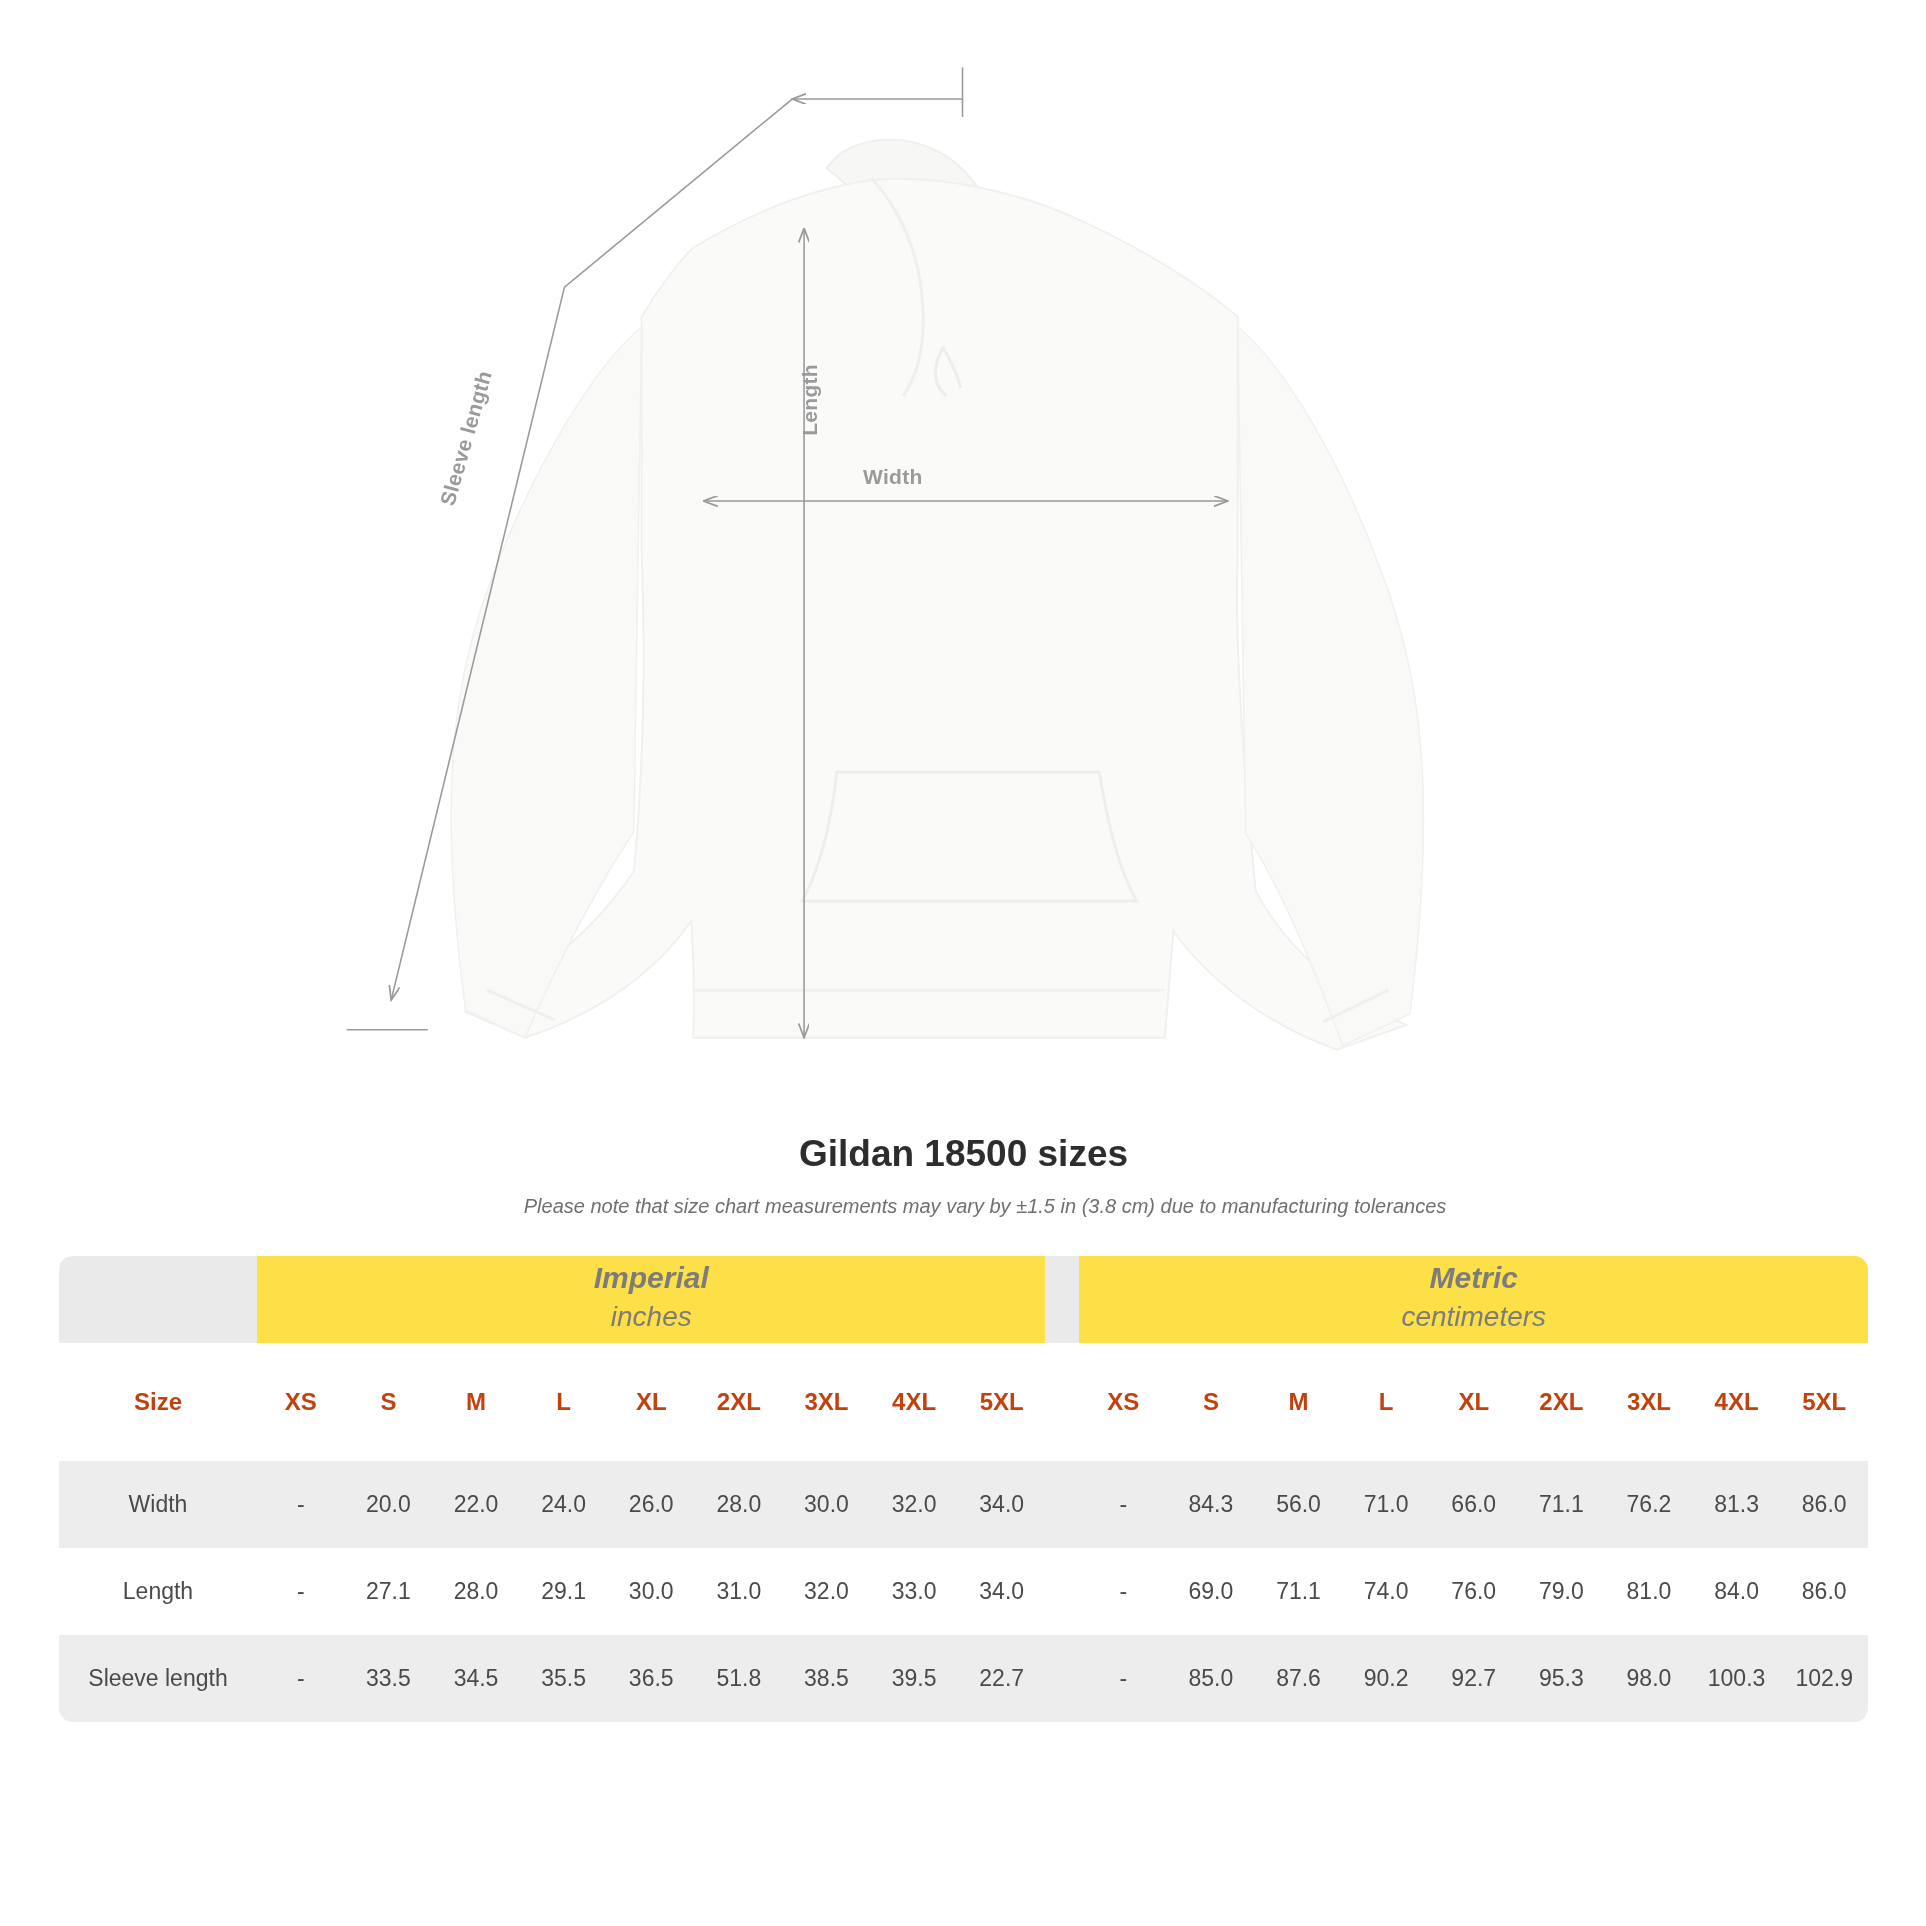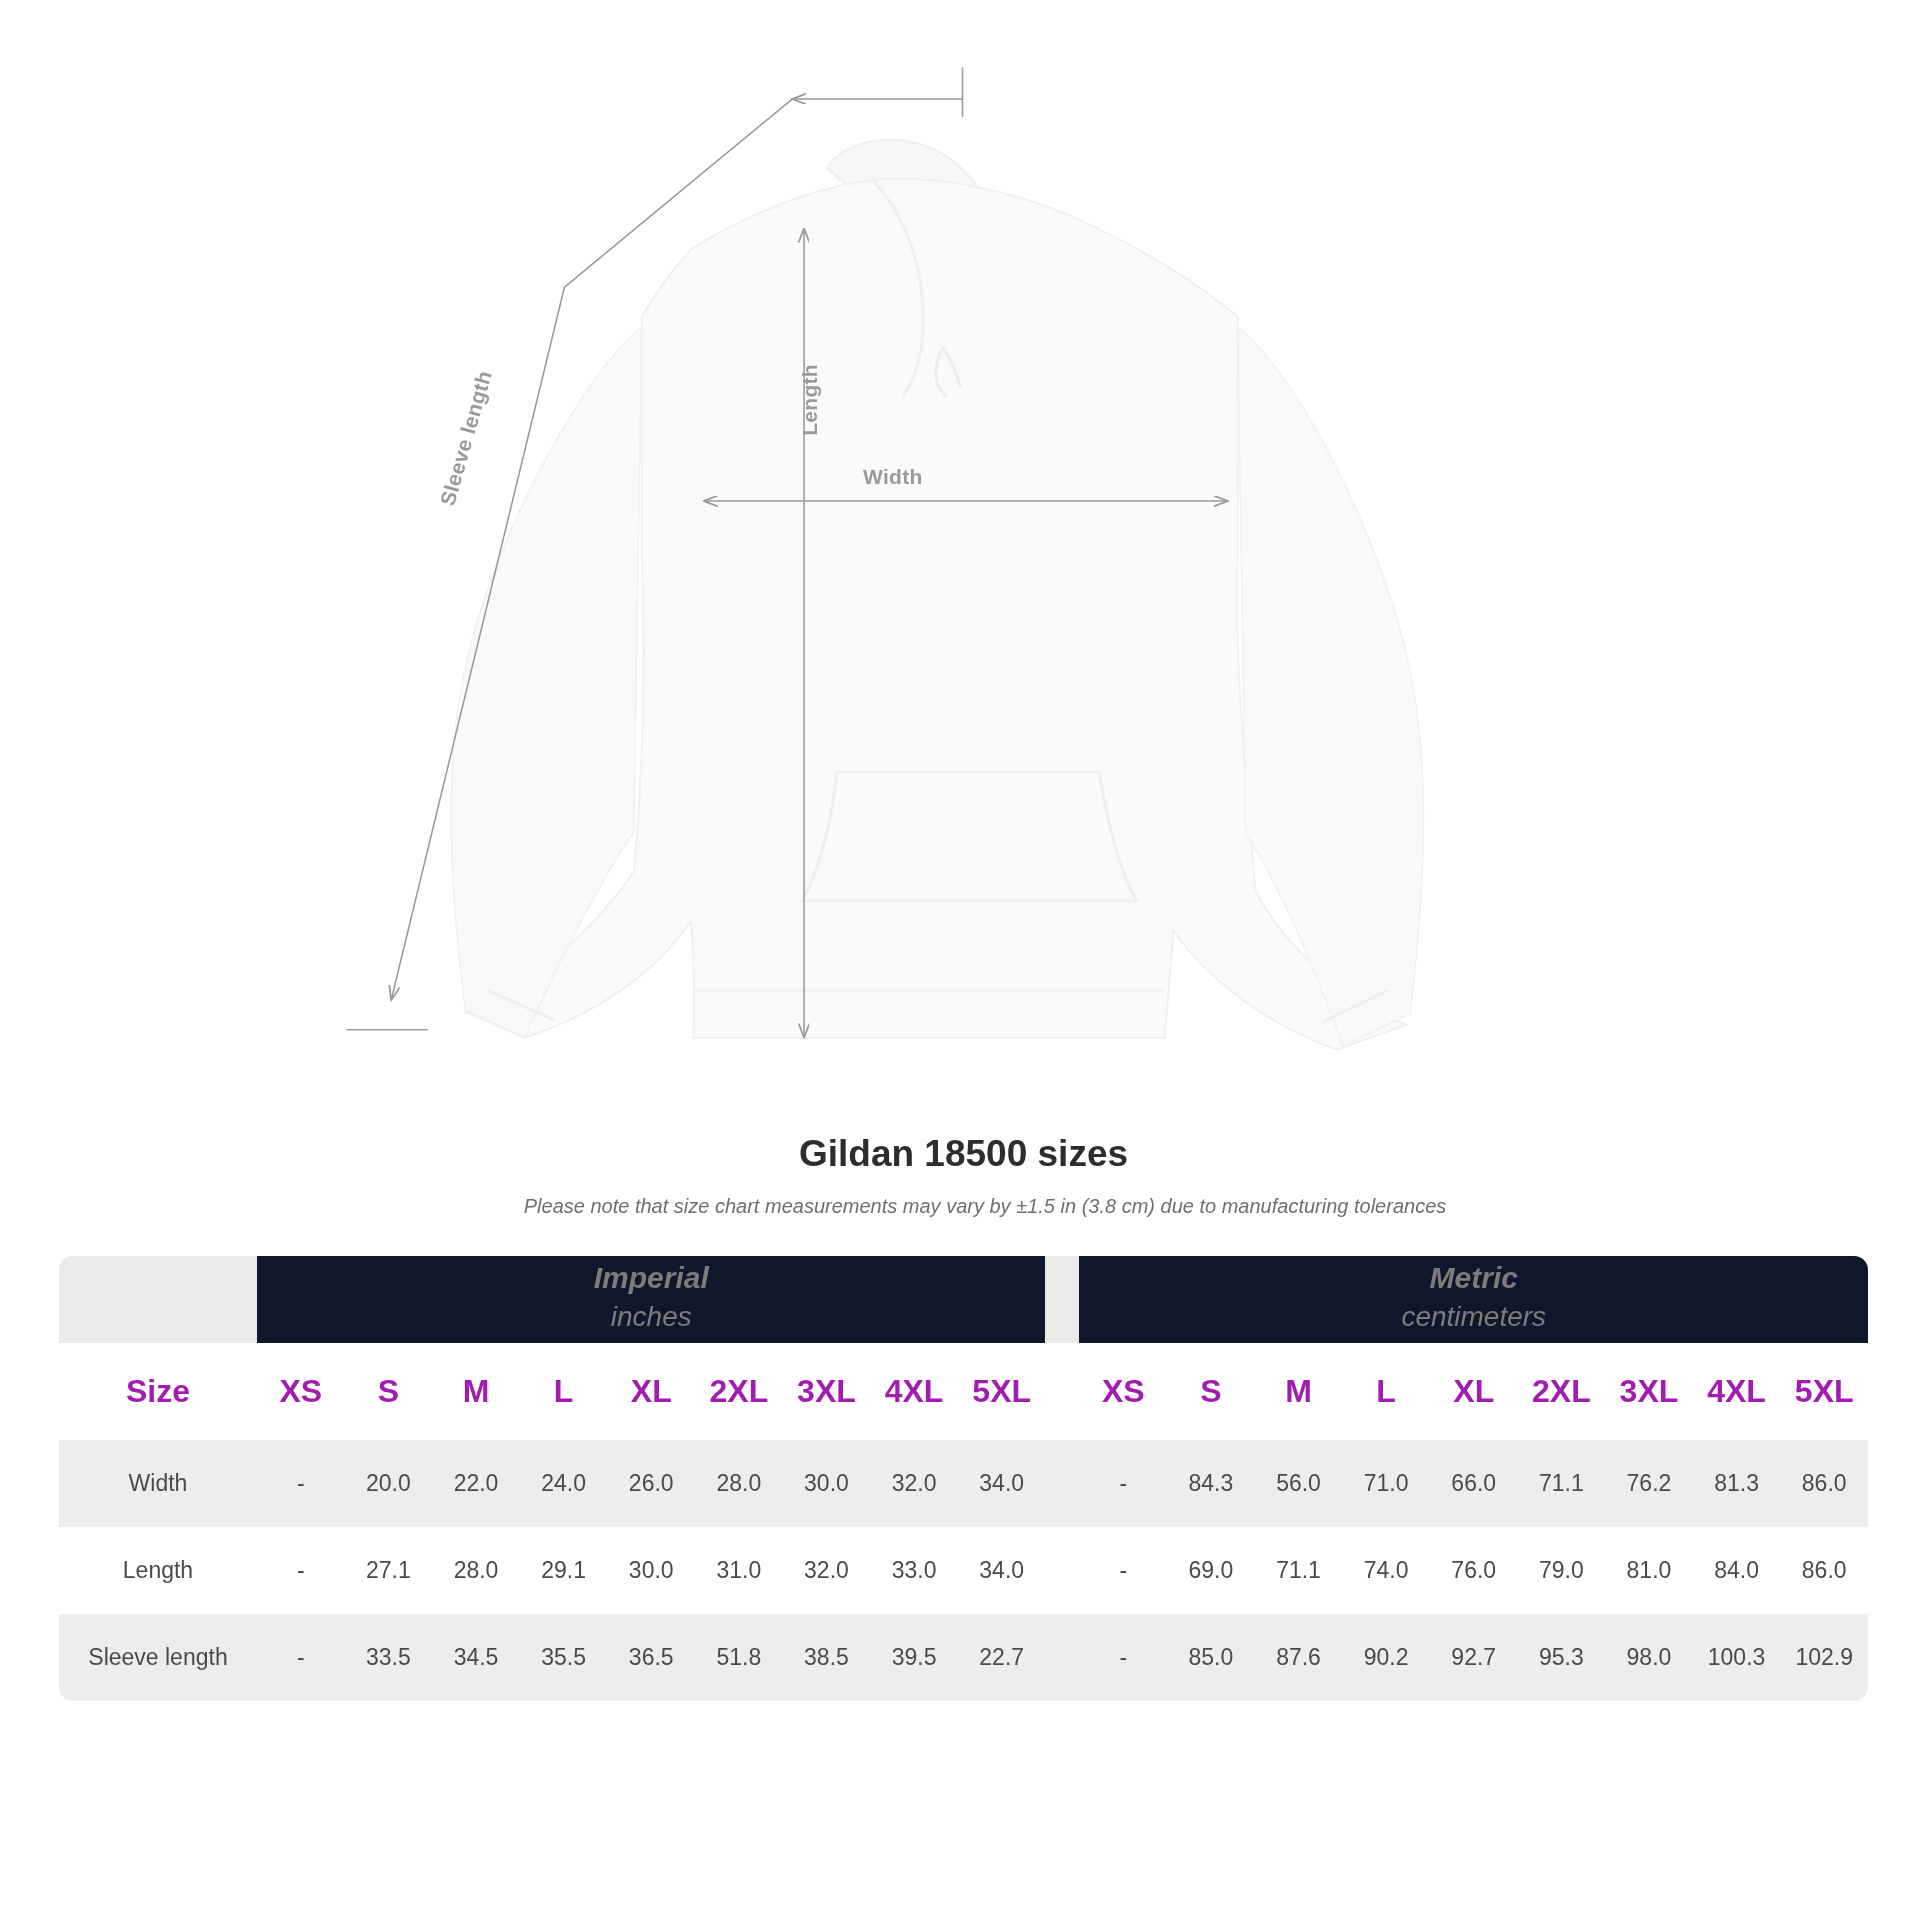--- a/index.html
+++ b/index.html
@@ -79,21 +79,21 @@
   table.size-table td, table.size-table th {
     text-align: center;
     vertical-align: middle;
     font-size: 23px;
     color: #4a4a4a;
     padding: 0;
     height: 87px;
     font-weight: normal;
   }
   .unit-head {
-    background: #0f172a;
+    background: #fde047;
     height: 127px;
   }
   .unit-head .unit-name {
     font-size: 30px;
     font-weight: bold;
     font-style: italic;
     color: #7c7c7c;
     display: block;
     line-height: 1.15;
   }
@@ -108,23 +108,23 @@
     background: #eaeaea;
   }
   .row-head {
     font-weight: bold;
     color: #4a4a4a;
     font-size: 24px;
   }
   tr.head-row td {
     background: #ffffff;
     font-weight: bold;
-    color: #a21caf;
-    font-size: 32px;
-    height: 97px;
+    color: #c2410c;
+    font-size: 24px;
+    height: 118px;
   }
   tr.head-row td.row-head { background: #ffffff; }
   tr.band td {
     background: #ededed;
   }
   tr.plain td {
     background: #ffffff;
   }
   .spacer-col {
     width: 34px;

